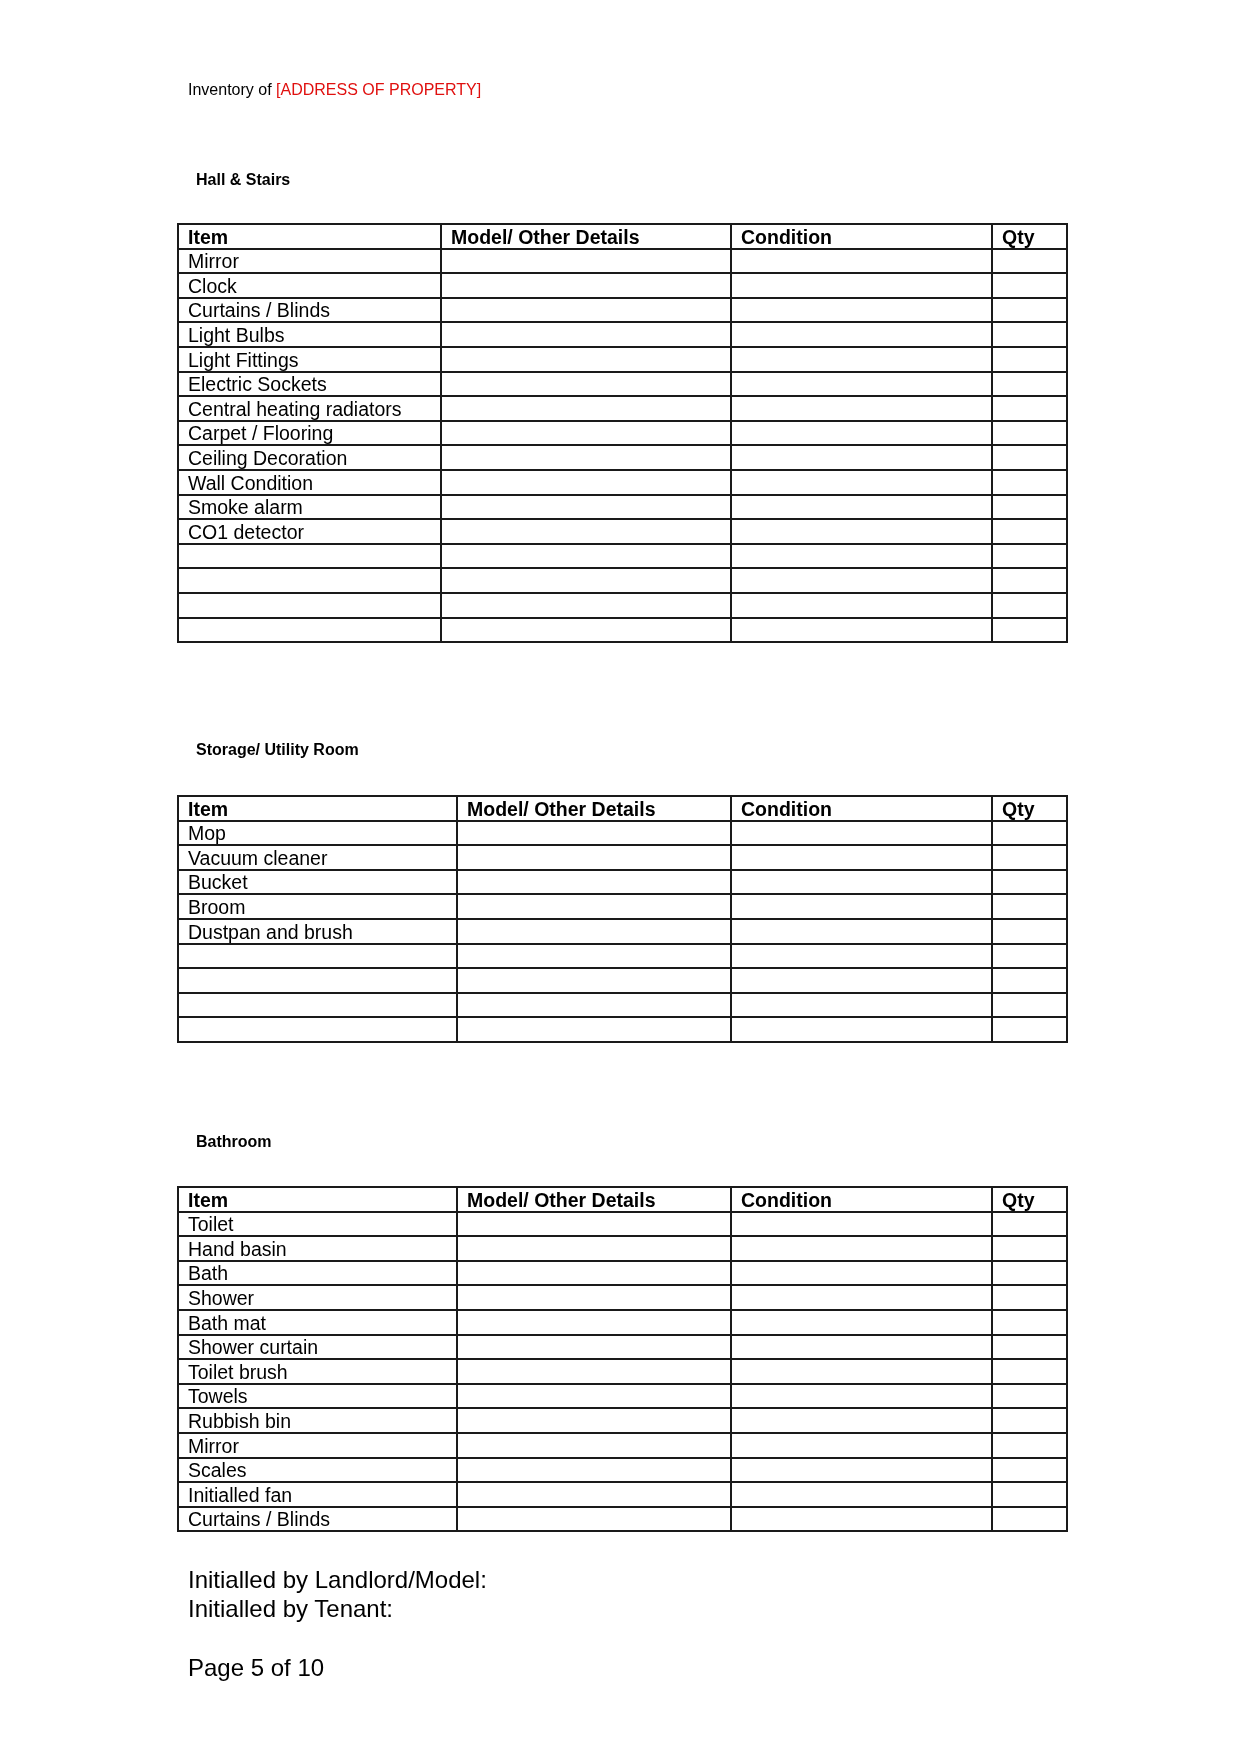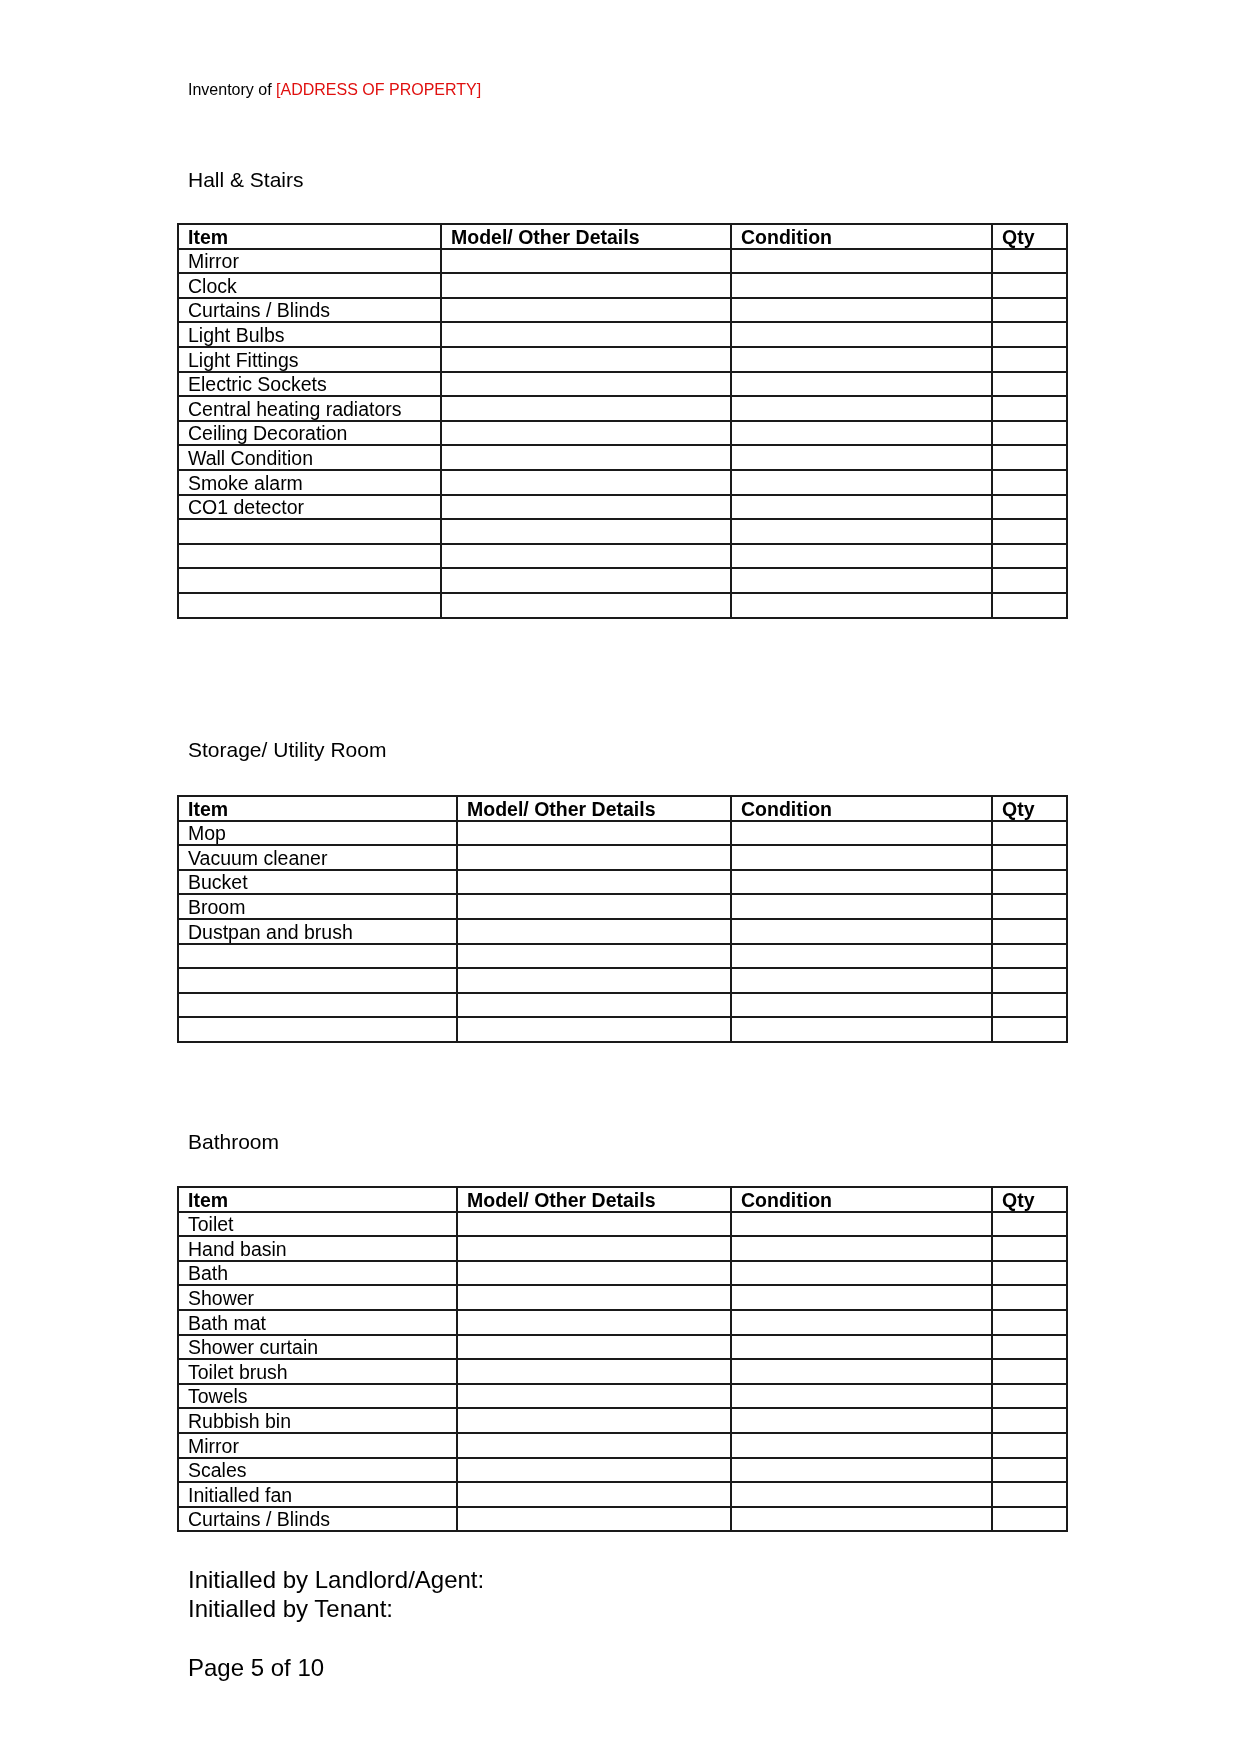--- a/index.html
+++ b/index.html
@@ -1,20 +1,20 @@
 <!DOCTYPE html>
 <html><head>
 <meta charset="utf-8">
 <style>
   html, body { margin:0; padding:0; background:#ffffff; }
   body { width:1242px; height:1757px; position:relative; font-family:"Liberation Sans", sans-serif; color:#000; overflow:hidden; }
   .abs { position:absolute; }
   .title { left:188px; top:76px; font-size:16px; line-height:28px; white-space:nowrap; }
   .title .red { color:#e0100f; }
-  .heading { left:188px; font-size:21px; font-weight:normal; line-height:28px; white-space:nowrap; }
+  .heading { left:196px; font-size:16px; font-weight:bold; line-height:28px; white-space:nowrap; }
   table.inv { position:absolute; left:177px; border-collapse:collapse; table-layout:fixed; }
   table.inv td, table.inv th { border:2px solid #1a1a1a; height:22.6px; padding:0 0 0 9px; font-size:19.5px; line-height:22px; text-align:left; white-space:nowrap; overflow:hidden; vertical-align:bottom; }
   table.inv th { font-weight:bold;margin-top:41px; }
   .footer-line { left:188px; font-size:24px; line-height:28px; white-space:nowrap; }
 </style>
 </head>
 <body>
 
 <div class="abs title">
   <span>Inventory of </span><span class="red">[ADDRESS OF PROPERTY]</span>
@@ -73,20 +73,26 @@
         <td></td>
         <td></td>
       </tr>
       <tr>
         <td>Central heating radiators</td>
         <td></td>
         <td></td>
         <td></td>
       </tr>
       <tr>
+        <td>Carpet / Flooring</td>
+        <td></td>
+        <td></td>
+        <td></td>
+      </tr>
+      <tr>
         <td>Ceiling Decoration</td>
         <td></td>
         <td></td>
         <td></td>
       </tr>
       <tr>
         <td>Wall Condition</td>
         <td></td>
         <td></td>
         <td></td>
@@ -295,15 +301,15 @@
       </tr>
       <tr>
         <td>Curtains / Blinds</td>
         <td></td>
         <td></td>
         <td></td>
       </tr>
     </tbody>
 </table>
 
-<div class="abs footer-line" style="top:1566px;">Initialled by Landlord/Agent:</div>
+<div class="abs footer-line" style="top:1566px;">Initialled by Landlord/Model:</div>
 <div class="abs footer-line" style="top:1595px;">Initialled by Tenant:</div>
 <div class="abs footer-line" style="top:1654px;">Page 5 of 10</div>
 
 </body></html>

